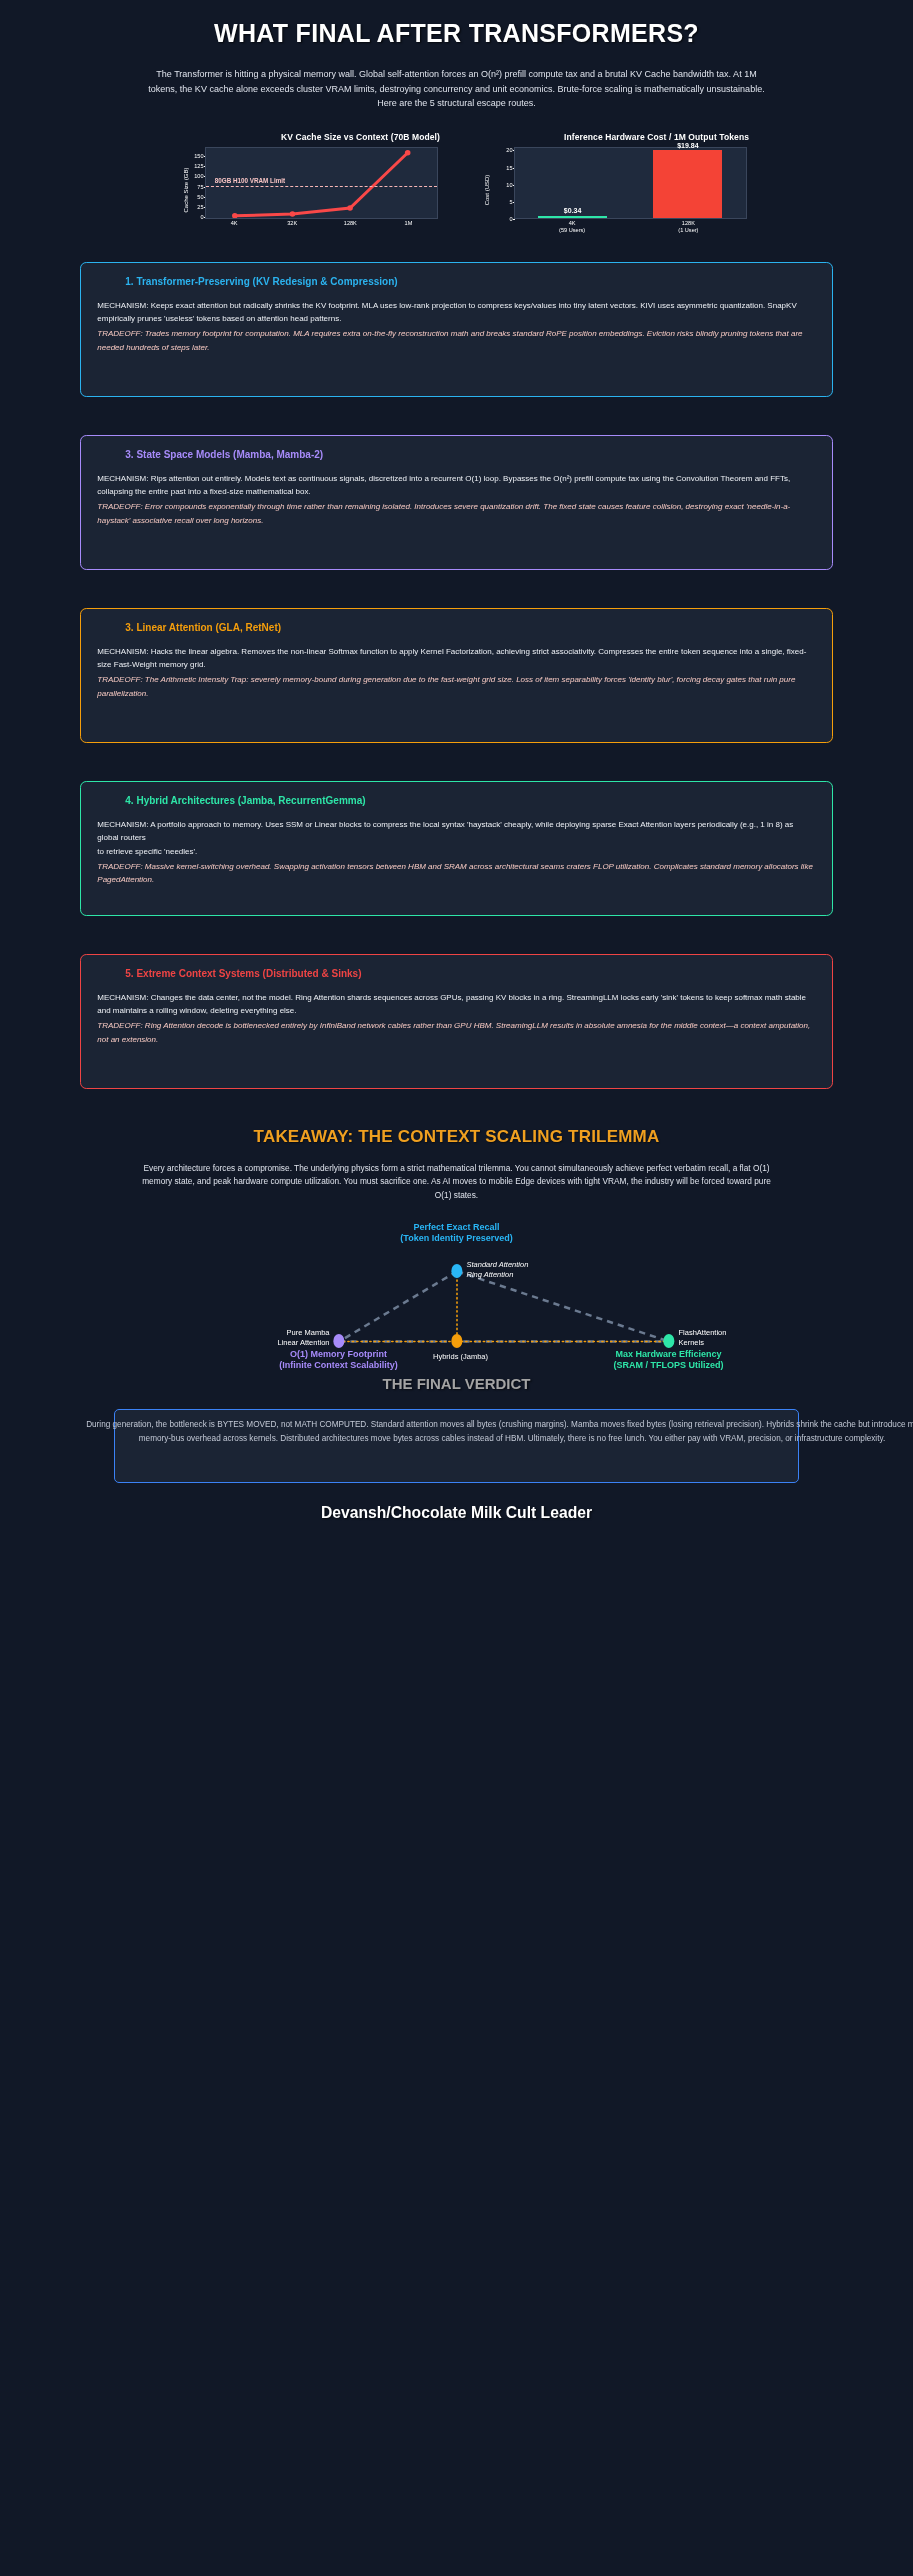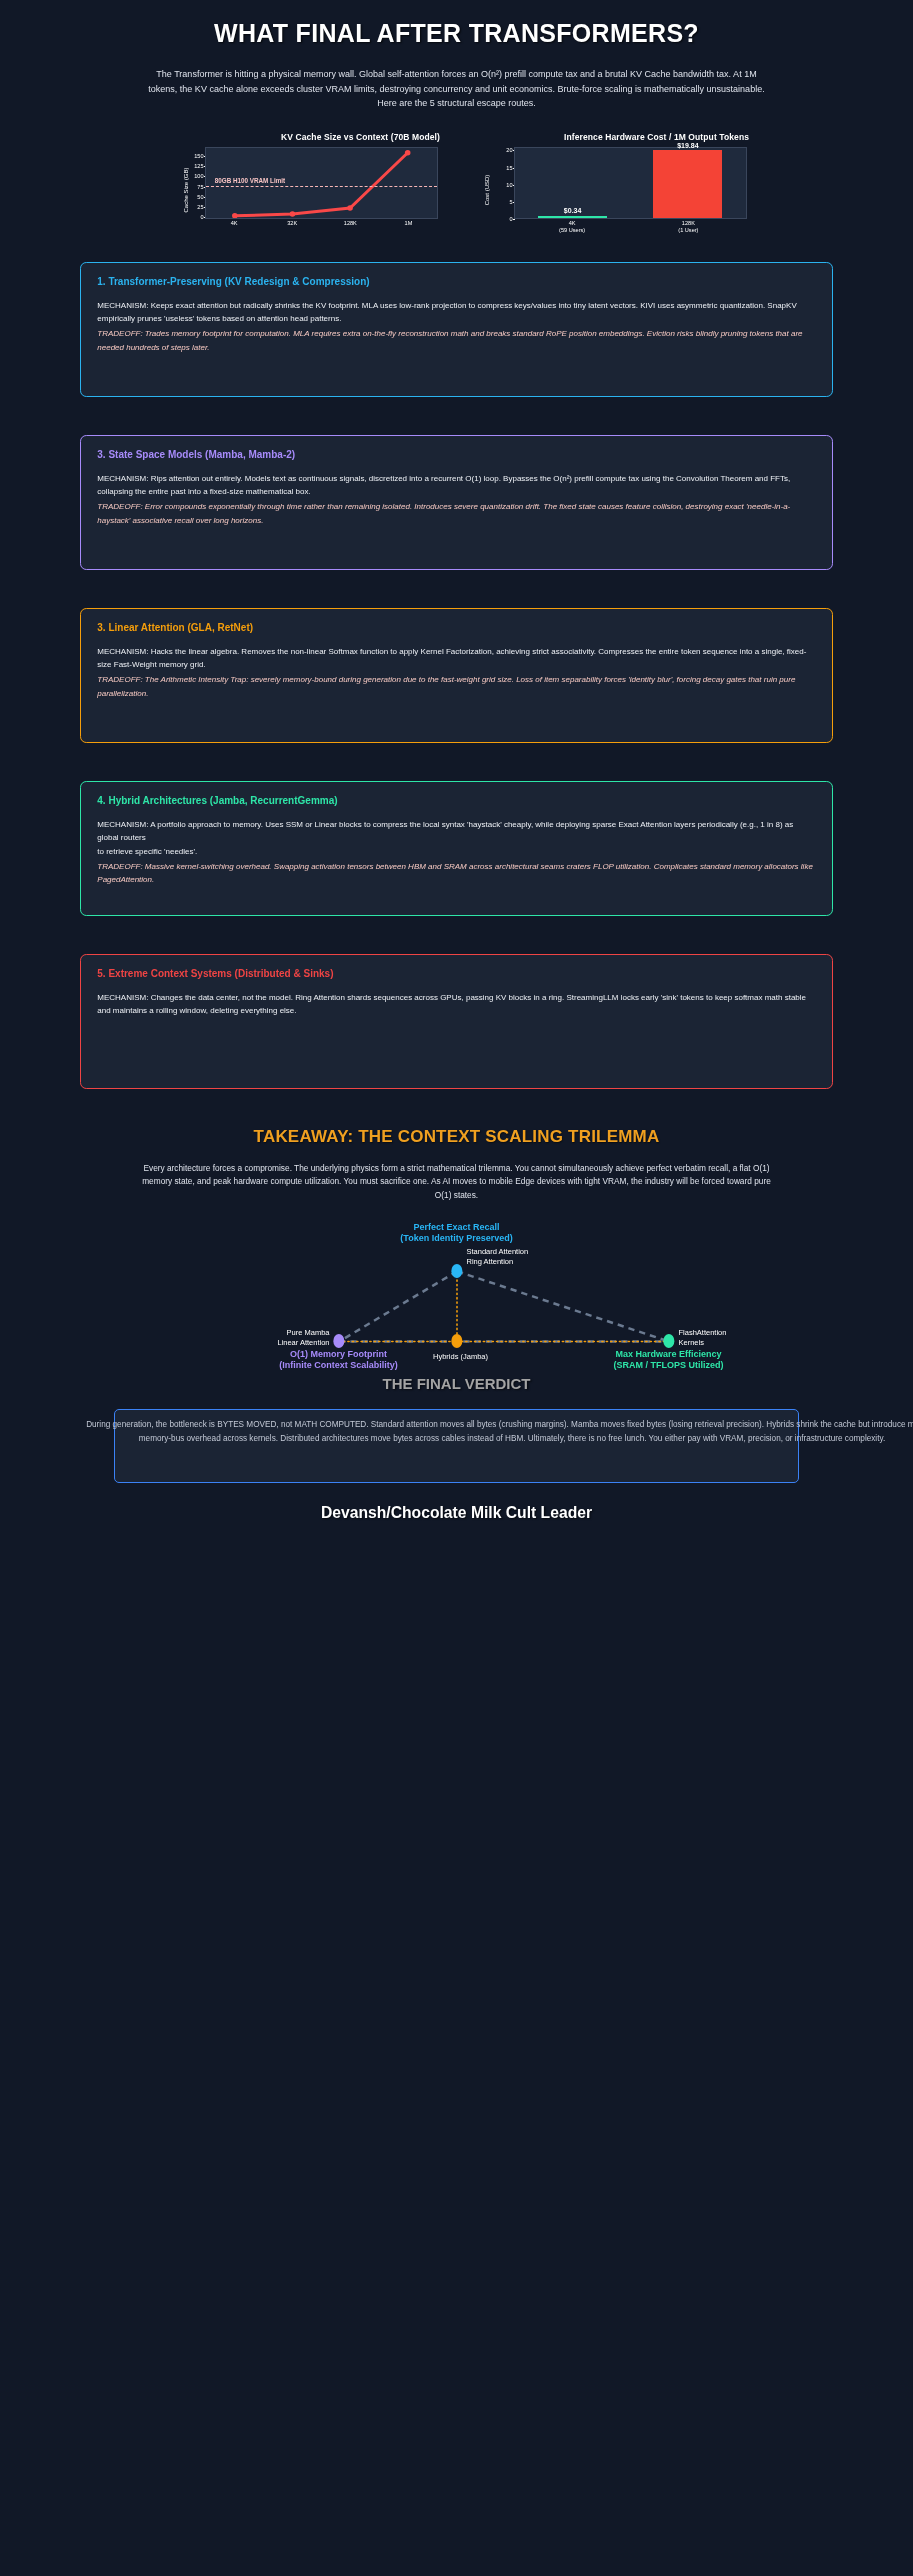--- a/index.html
+++ b/index.html
@@ -169,20 +169,21 @@
   .card-num-2 { border-color: #a78bfa; }
   .card-num-3 { border-color: #f59e0b; }
   .card-num-4 { border-color: #2ee6a8; }
   .card-num-5 { border-color: #ef4444; }
 
   .card-title {
     font-size: 10px;
     font-weight: bold;
     color: #2bb3ef;
     margin-bottom: 12.5px;
+    margin-left: 28px;
   }
   .card-num-2 .card-title { color: #a78bfa; }
   .card-num-3 .card-title { color: #f59e0b; }
   .card-num-4 .card-title { color: #2ee6a8; }
   .card-num-5 .card-title { color: #ef4444; }
 
   .mechanism {
     font-size: 8px;
     line-height: 1.68;
     color: #eef1f6;
@@ -397,20 +398,21 @@
     </div>
     <div class="card card-num-4">
       <div class="card-title">4. Hybrid Architectures (Jamba, RecurrentGemma)</div>
       <div class="mechanism">MECHANISM: A portfolio approach to memory. Uses SSM or Linear blocks to compress the local syntax 'haystack' cheaply, while deploying sparse Exact Attention layers periodically (e.g., 1 in 8) as global routers
 to retrieve specific 'needles'.</div>
       <div class="tradeoff">TRADEOFF: Massive kernel-switching overhead. Swapping activation tensors between HBM and SRAM across architectural seams craters FLOP utilization. Complicates standard memory allocators like PagedAttention.</div>
     </div>
     <div class="card card-num-5">
       <div class="card-title">5. Extreme Context Systems (Distributed &amp; Sinks)</div>
       <div class="mechanism">MECHANISM: Changes the data center, not the model. Ring Attention shards sequences across GPUs, passing KV blocks in a ring. StreamingLLM locks early 'sink' tokens to keep softmax math stable and maintains a rolling window, deleting everything else.</div>
+      <div class="tradeoff">TRADEOFF: Ring Attention decode is bottlenecked entirely by InfiniBand network cables rather than GPU HBM. StreamingLLM results in absolute amnesia for the middle context—a context amputation, not an extension.</div>
     </div>
   </div>
 
 <div class="takeaway-title">TAKEAWAY: THE CONTEXT SCALING TRILEMMA</div>
 <div class="takeaway-sub">Every architecture forces a compromise. The underlying physics form a strict mathematical trilemma. You cannot simultaneously achieve perfect verbatim recall, a flat O(1) memory state, and peak hardware compute utilization. You must sacrifice one. As AI moves to mobile Edge devices with tight VRAM, the industry will be forced toward pure O(1) states.</div>
 
 <div class="tri-wrap" id="tri">
   <svg id="tri-svg" width="740" height="157" viewBox="0 0 1180 250">
       <line x1="590" y1="88" x2="402" y2="200" stroke="#6b7a90" stroke-width="4" stroke-dasharray="10 8"></line>
       <line x1="590" y1="88" x2="928" y2="200" stroke="#6b7a90" stroke-width="4" stroke-dasharray="10 8"></line>
@@ -428,21 +430,21 @@
       <div>(Token Identity Preserved)</div>
     </div>
     <div class="corner-label corner-left" style="left: 252px; top: 133px; transform: translateX(-50%);">
       <div>O(1) Memory Footprint</div>
       <div>(Infinite Context Scalability)</div>
     </div>
     <div class="corner-label corner-right" style="left: 582px; top: 133px; transform: translateX(-50%);">
       <div>Max Hardware Efficiency</div>
       <div>(SRAM / TFLOPS Utilized)</div>
     </div>
-    <div class="ex-label" style="left: 380px; top: 31px;">
+    <div class="ex-label" style="left: 380px; top: 44px; font-style: italic;">
       <div>Standard Attention</div>
       <div>Ring Attention</div>
     </div>
     <div class="ex-label" style="left: 243px; top: 112px; text-align: right; transform: translateX(-100%);">
       <div>Pure Mamba</div>
       <div>Linear Attention</div>
     </div>
     <div class="ex-label" style="left: 592px; top: 112px;">
       <div>FlashAttention</div>
       <div>Kernels</div>

